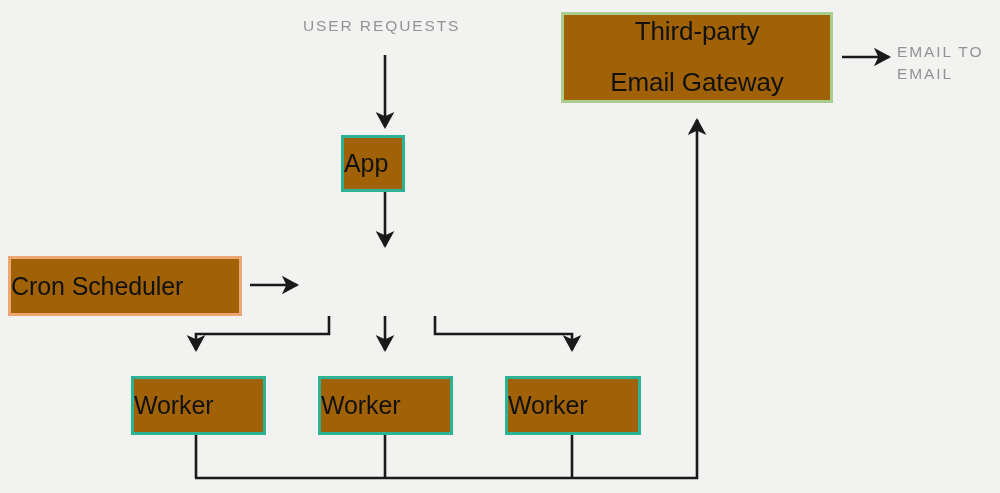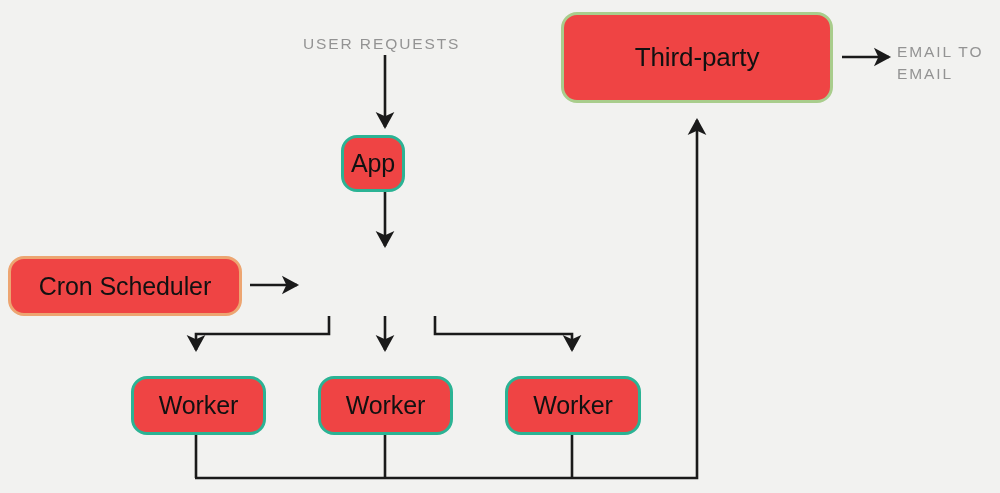--- a/index.html
+++ b/index.html
@@ -24,32 +24,31 @@
     position: absolute;
     left: 0;
     top: 0;
     width: 1000px;
     height: 493px;
     overflow: visible;
   }
   .node {
     position: absolute;
     box-sizing: border-box;
-    background: #ef4444;
+    background: #a16207;
     display: flex;
     align-items: center;
-    justify-content: center;
+    justify-content: space-between;
     text-align: center;
     color: #111111;
     font-size: 25px;
     line-height: 1.16;
     letter-spacing: -0.1px;
     border-style: solid;
     border-width: 3px;
-    border-radius: 16px;
   }
   .node.teal  { border-color: #2bb394; }
   .node.orange{ border-color: #eda571; }
   .node.green { border-color: #a9cd8c; }
 
   #node-app       { left: 341px; top: 135px; width: 64px;  height: 57px; }
   #node-cron      { left: 8px;   top: 256px; width: 234px; height: 60px; }
   #node-jobqueue  { left: 304px; top: 255px; width: 163px; height: 60px; }
   #node-worker-1  { left: 131px; top: 376px; width: 135px; height: 59px; }
   #node-worker-2  { left: 318px; top: 376px; width: 135px; height: 59px; }
@@ -60,21 +59,21 @@
 
   .caption {
     position: absolute;
     color: #939393;
     font-size: 15.5px;
     letter-spacing: 1.9px;
     font-weight: 400;
     line-height: 1.42;
     white-space: pre-line;
   }
-  #caption-user-requests { left: 303px; top: 33px; }
+  #caption-user-requests { left: 303px; top: 15px; }
   #caption-email-users   { left: 897px; top: 41px; width: 100px; }
 </style>
 </head>
 <body>
 
 <div id="diagram-root">
 
   <svg class="wires" viewBox="0 0 1000 493" width="1000" height="493" xmlns="http://www.w3.org/2000/svg">
     <defs>
       <marker id="arrowhead" markerWidth="9" markerHeight="9" refX="6.4" refY="4.5" orient="auto" markerUnits="strokeWidth">
@@ -123,15 +122,16 @@
   <div class="node teal" id="node-worker-2">
     <span>Worker</span>
   </div>
 
   <div class="node teal" id="node-worker-3">
     <span>Worker</span>
   </div>
 
   <div class="node green" id="node-gateway">
     <span class="gw-line">Third-party</span>
+    <span class="gw-line">Email Gateway</span>
   </div>
 
 </div>
 
 </body></html>

